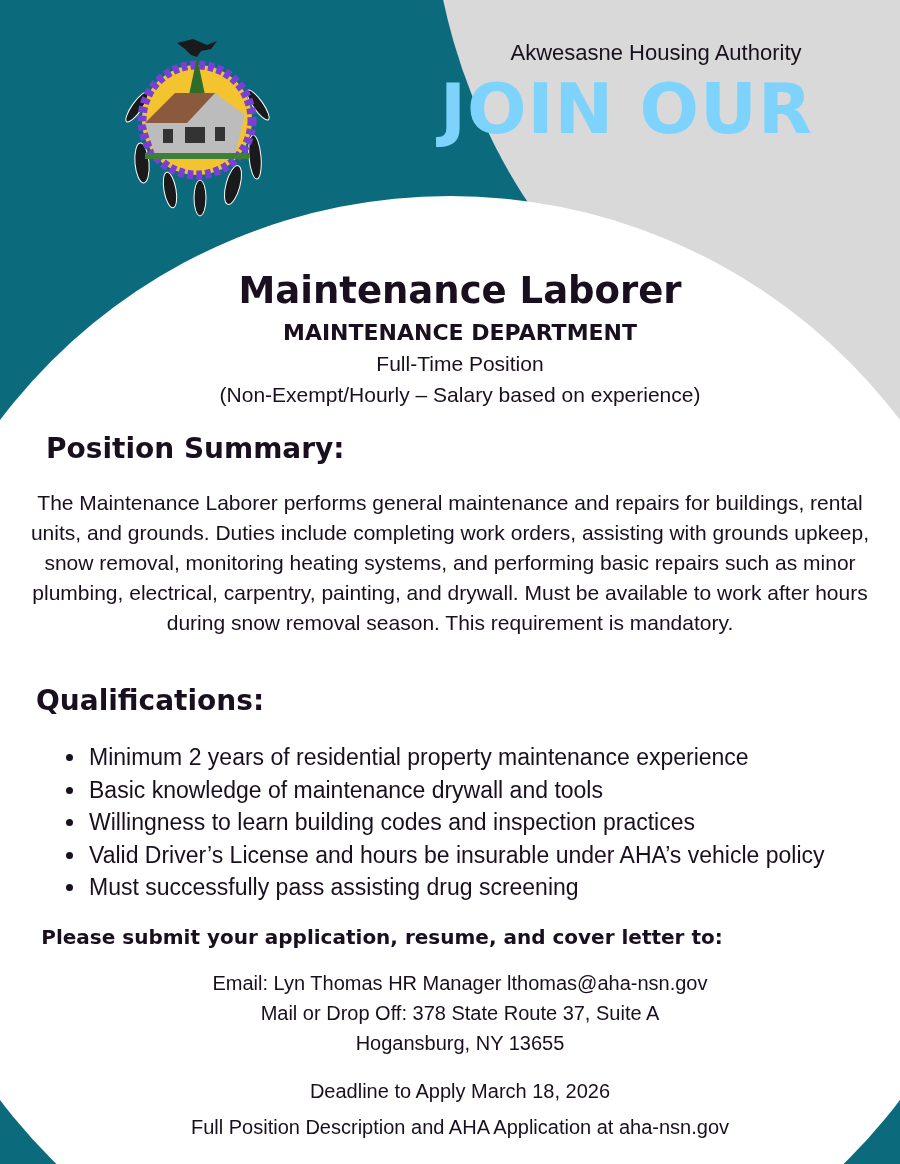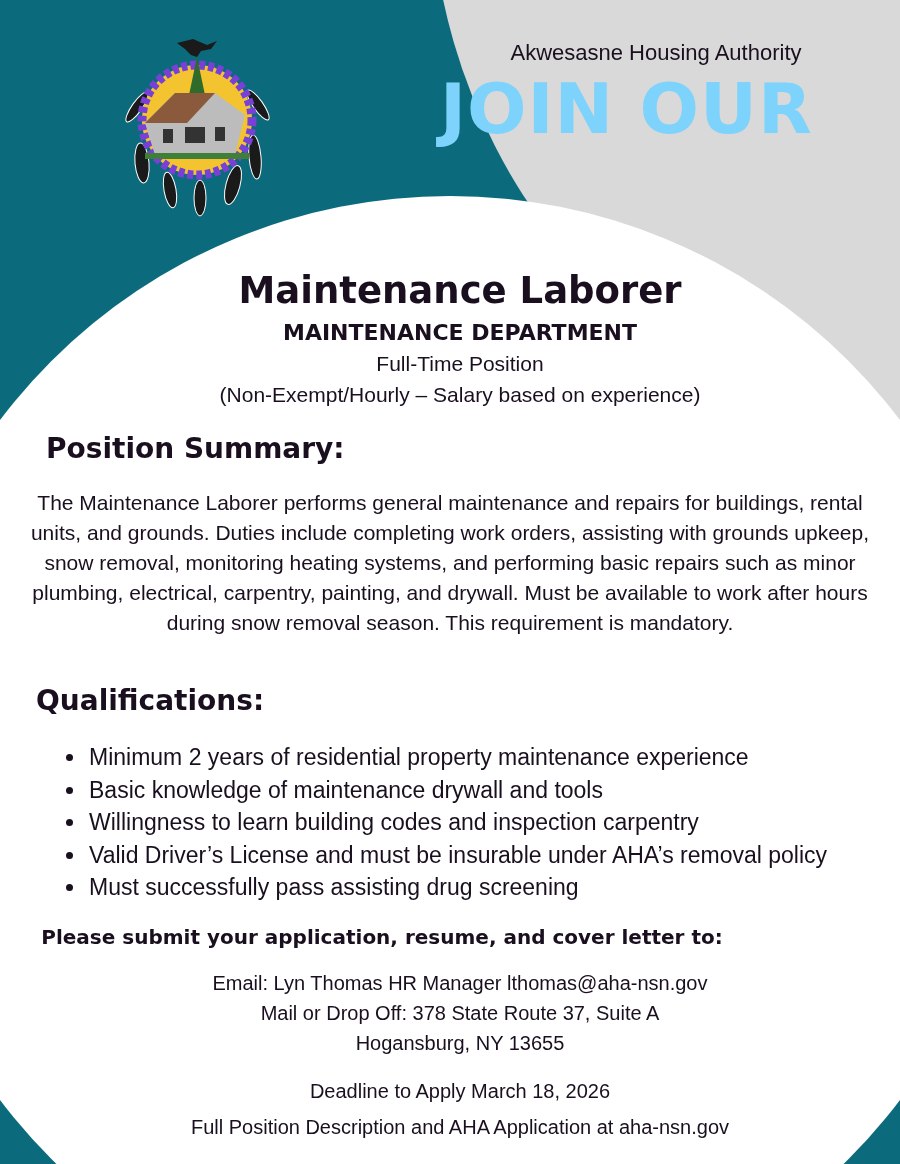--- a/index.html
+++ b/index.html
@@ -122,22 +122,22 @@
   <div class="job-pay">(Non-Exempt/Hourly – Salary based on experience)</div>
 </div>
 
 <div class="section-head" style="left:46px; top:432px;">Position Summary:</div>
 <div class="summary">The Maintenance Laborer performs general maintenance and repairs for buildings, rental units, and grounds. Duties include completing work orders, assisting with grounds upkeep, snow removal, monitoring heating systems, and performing basic repairs such as minor plumbing, electrical, carpentry, painting, and drywall. Must be available to work after hours during snow removal season. This requirement is mandatory.</div>
 
 <div class="section-head" style="left:36px; top:684px;">Qualifications:</div>
 <ul class="quals">
   <li>Minimum 2 years of residential property maintenance experience</li>
   <li>Basic knowledge of maintenance drywall and tools</li>
-  <li>Willingness to learn building codes and inspection carpentry</li>
-  <li>Valid Driver’s License and must be insurable under AHA’s removal policy</li>
+  <li>Willingness to learn building codes and inspection practices</li>
+  <li>Valid Driver’s License and hours be insurable under AHA’s vehicle policy</li>
   <li>Must successfully pass assisting drug screening</li>
 </ul>
 
 <div class="submit-head">Please submit your application, resume, and cover letter to:</div>
 <div class="contact">
   <div>Email: Lyn Thomas HR Manager lthomas@aha-nsn.gov</div>
   <div>Mail or Drop Off: 378 State Route 37, Suite A</div>
   <div>Hogansburg, NY 13655</div>
 </div>
 <div class="deadline">

